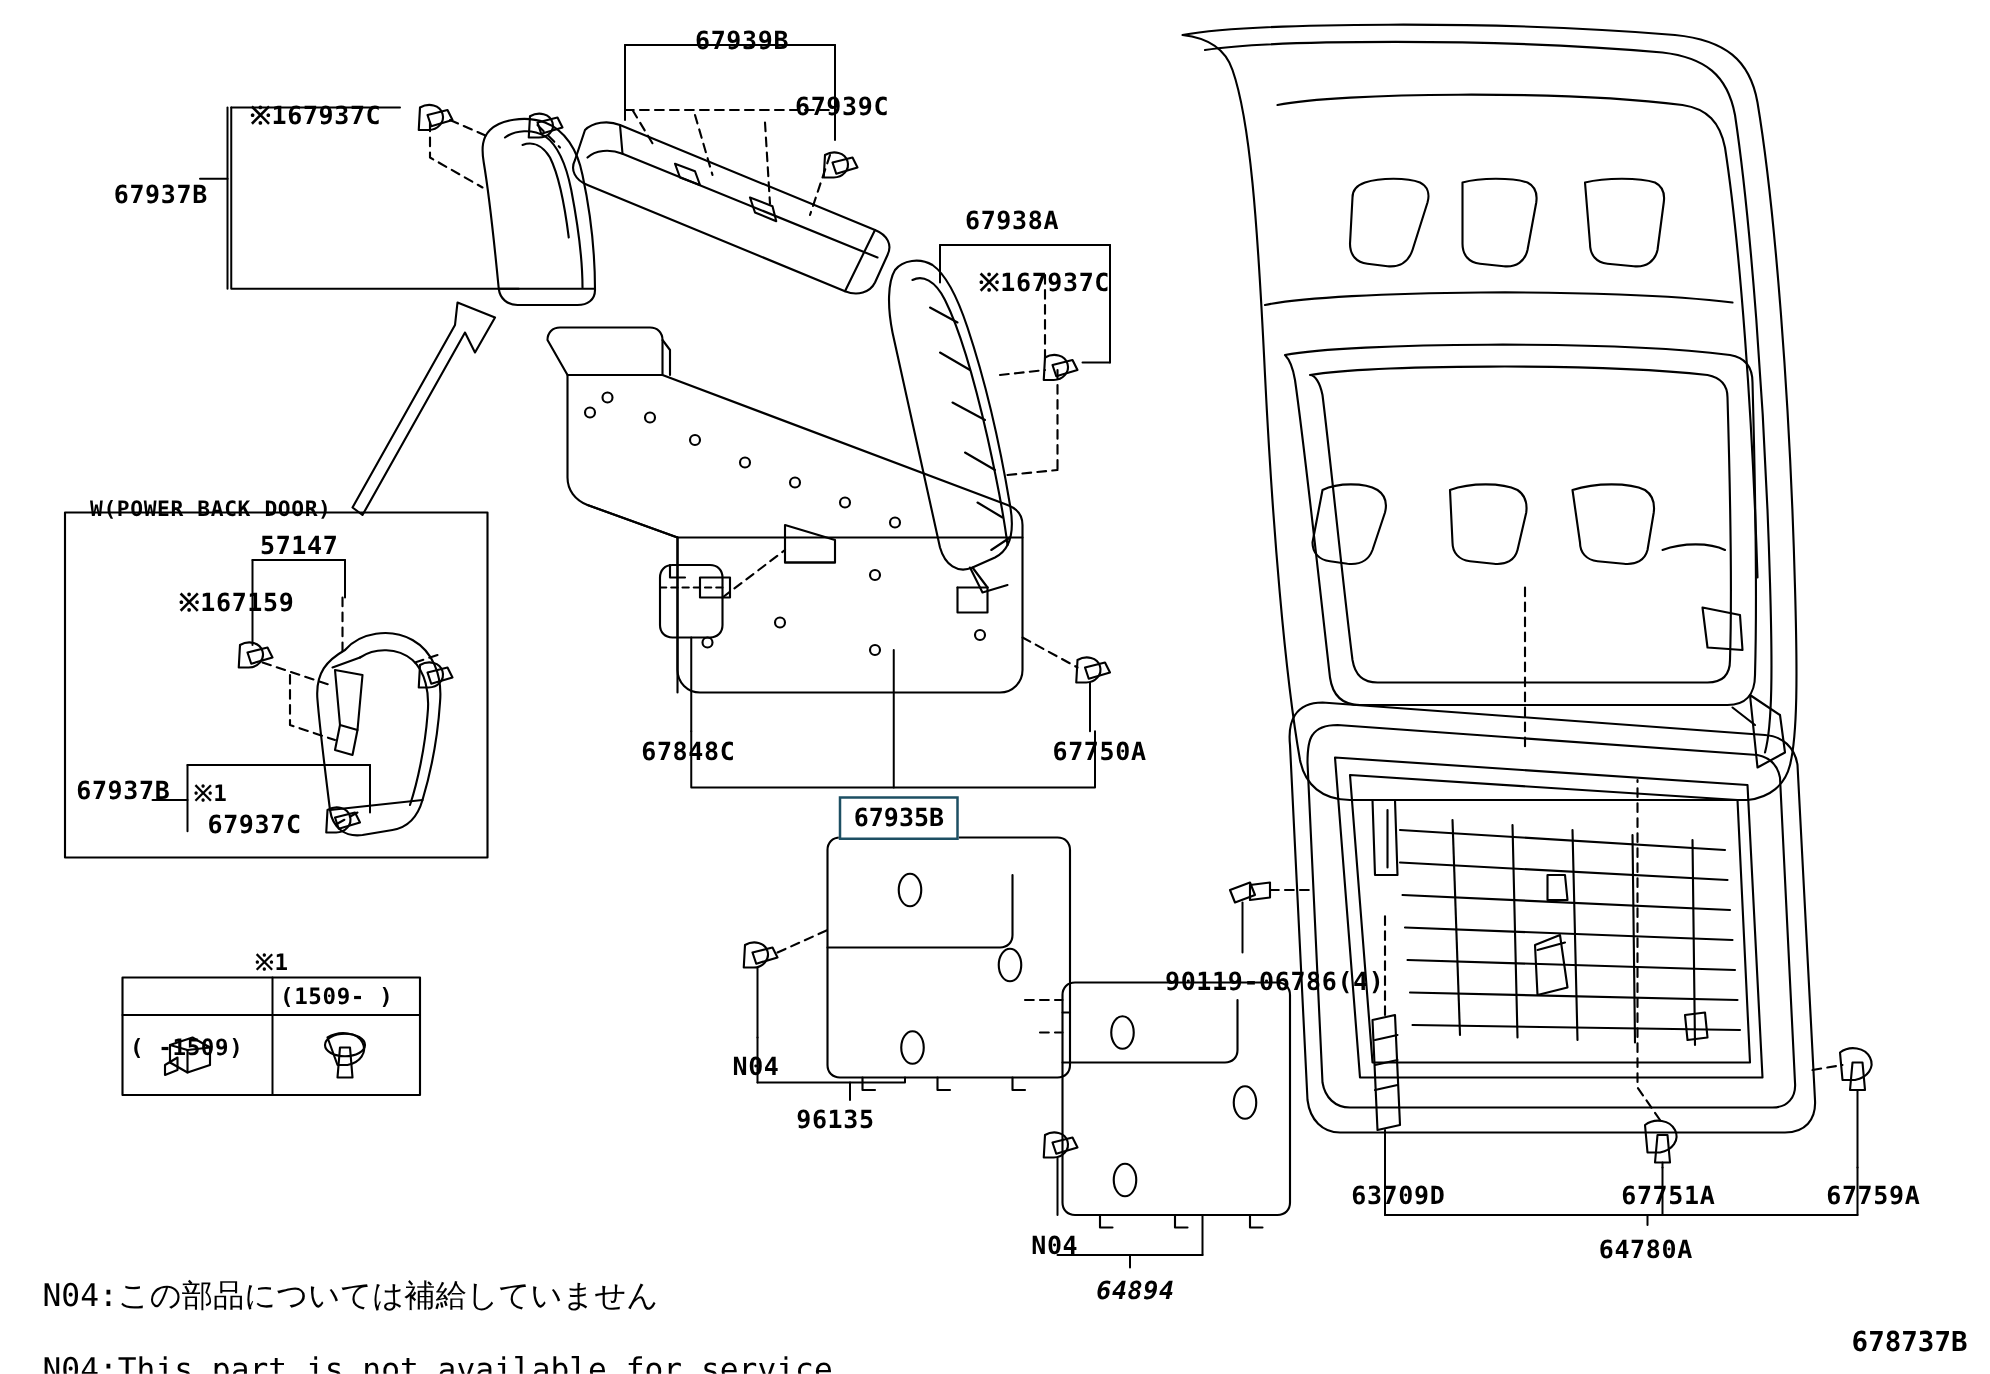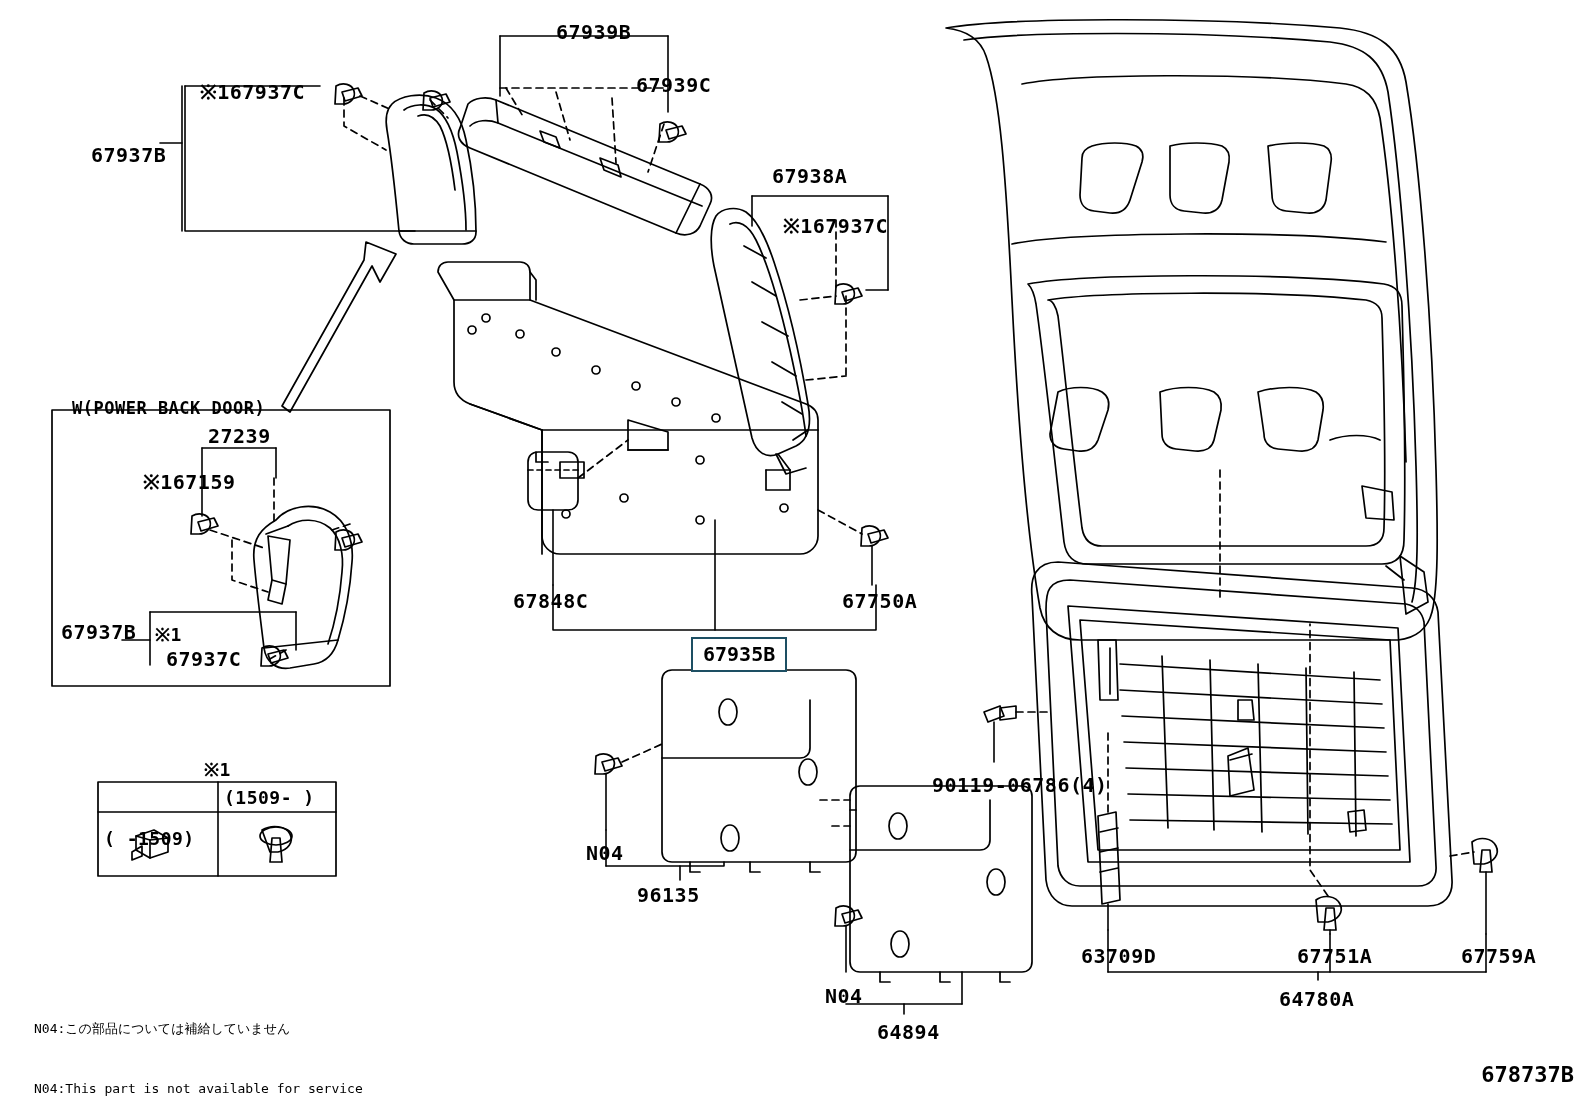--- a/index.html
+++ b/index.html
@@ -3,21 +3,21 @@
 <meta charset="utf-8">
 <style>
   html,body{margin:0;padding:0;background:#ffffff;}
   body{width:1592px;height:1099px;position:relative;overflow:hidden;
        font-family:"DejaVu Sans Mono","Liberation Mono",monospace;color:#000;}
   .stage{position:absolute;left:0;top:0;width:1592px;height:1099px;}
   svg.art{position:absolute;left:0;top:0;width:1592px;height:1099px;}
   .lbl{position:absolute;font-family:"DejaVu Sans Mono","Liberation Mono",monospace;
        font-size:20px;font-weight:bold;letter-spacing:0.5px;white-space:nowrap;color:#000;}
   .lbl.sm{font-size:18px;font-weight:bold;}
-  .lbl.note{font-size:13px;font-weight:normal;letter-spacing:0px;}
+  .lbl.note{font-size:25px;font-weight:normal;letter-spacing:0px;}
   .lbl.cap{font-size:17px;font-weight:bold;margin-left:17px;}
   .boxed{position:absolute;border:2px solid #1d4f63;padding:3px 10px 4px 10px;
          font-size:20px;font-weight:bold;background:#fff;
          font-family:"DejaVu Sans Mono","Liberation Mono",monospace;}
   .footer-code{position:absolute;right:18px;bottom:12px;font-size:22px;font-weight:bold;}
 </style>
 </head>
 <body>
 
 <div class="stage">
@@ -331,36 +331,36 @@
   </svg>
 
   <div class="lbl" style="left:556px;top:20px;">67939B</div>
   <div class="lbl" style="left:636px;top:73px;">67939C</div>
   <div class="lbl" style="left:200px;top:78px;">※167937C</div>
   <div class="lbl" style="left:91px;top:143px;">67937B</div>
   <div class="lbl" style="left:772px;top:164px;">67938A</div>
   <div class="lbl" style="left:783px;top:212px;">※167937C</div>
 
   <div class="lbl cap" style="left:55px;top:398px;">W(POWER BACK DOOR)</div>
-  <div class="lbl" style="left:208px;top:424px;">27239</div>
+  <div class="lbl" style="left:208px;top:424px;">57147</div>
   <div class="lbl" style="left:143px;top:468px;">※167159</div>
   <div class="lbl" style="left:61px;top:620px;">67937B</div>
   <div class="lbl sm" style="left:155px;top:622px;">※1</div>
   <div class="lbl" style="left:166px;top:647px;">67937C</div>
 
   <div class="lbl" style="left:513px;top:589px;">67848C</div>
   <div class="lbl" style="left:842px;top:589px;">67750A</div>
 
-  <div class="boxed" style="left:671px;top:637px;margin-left:20px;">67935B</div>
+  <div class="boxed" style="left:671px;top:637px;">67935B</div>
 
   <div class="lbl" style="left:932px;top:773px;">90119-06786(4)</div>
   <div class="lbl" style="left:586px;top:841px;">N04</div>
   <div class="lbl" style="left:637px;top:883px;">96135</div>
   <div class="lbl" style="left:825px;top:984px;">N04</div>
-  <div class="lbl" style="left:877px;top:1020px;">64894</div>
+  <div class="lbl" style="left:877px;top:1020px;font-style:italic;">64894</div>
   <div class="lbl" style="left:1081px;top:944px;">63709D</div>
   <div class="lbl" style="left:1297px;top:944px;">67751A</div>
   <div class="lbl" style="left:1461px;top:944px;">67759A</div>
   <div class="lbl" style="left:1279px;top:987px;">64780A</div>
 
   <div class="lbl sm" style="left:204px;top:757px;">※1</div>
   <div class="lbl sm" style="left:104px;top:787px;margin-top:41px;">(     -1509)</div>
   <div class="lbl sm" style="left:224px;top:787px;">(1509-     )</div>
 
   <div class="lbl note" style="left:34px;top:1020px;">N04:この部品については補給していません</div>

